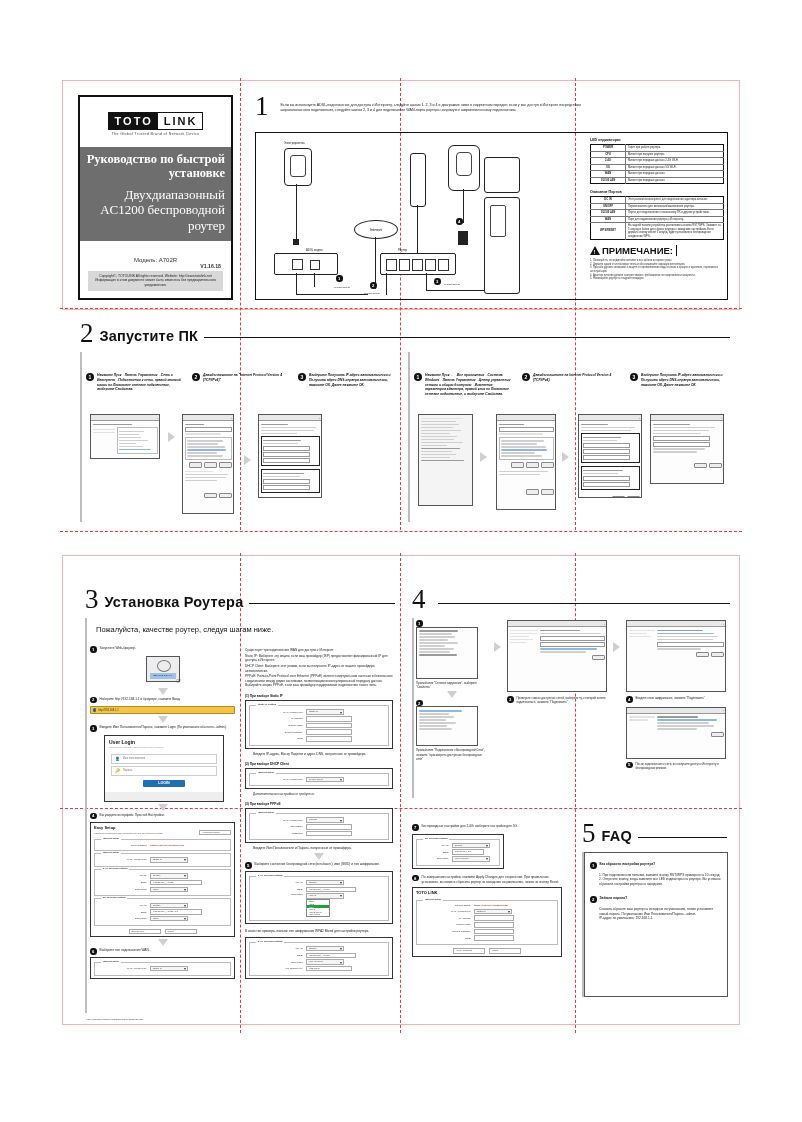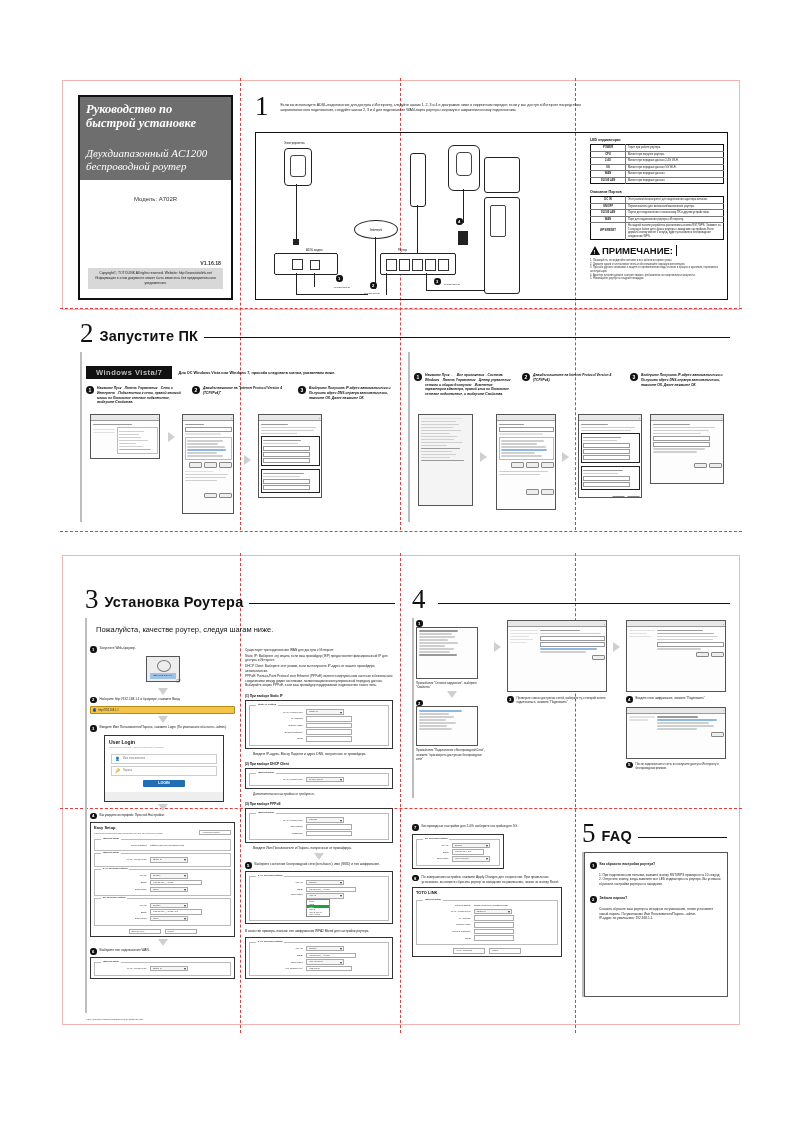--- a/index.html
+++ b/index.html
@@ -15,23 +15,23 @@
   .panel{position:absolute;box-sizing:border-box;background:#fff;}
 
   
   .cover{border:2px solid #111;box-sizing:border-box;display:flex;flex-direction:column;}
   .cover-logo{padding:14px 0 8px;text-align:center;}
   .logo-wrap{display:inline-block;}
   .logo-row{display:inline-flex;align-items:stretch;border:1.6px solid #111;}
   .logo-toto{background:#111;color:#fff;font-weight:bold;font-size:11px;letter-spacing:2px;padding:2px 5px 2px 6px;font-family:"Liberation Sans",sans-serif;}
   .logo-link{background:#fff;color:#111;font-weight:bold;font-size:11px;letter-spacing:2px;padding:2px 5px 2px 6px;}
   .logo-tag{font-size:3.6px;letter-spacing:.4px;color:#444;margin-top:2px;text-align:center;}
-  .cover-band{background:#6e6e6e;color:#fff;text-align:left;padding:5px 6px 7px;font-style:italic;}
+  .cover-band{background:#6e6e6e;color:#fff;text-align:right;padding:5px 6px 7px;}
   .cover-band .t1{font-family:"Liberation Serif",serif;font-weight:bold;font-size:12.5px;line-height:1.15;}
-  .cover-band .t2{font-family:"Liberation Serif",serif;font-size:11px;line-height:1.2;margin-top:16px;}
+  .cover-band .t2{font-family:"Liberation Serif",serif;font-size:13px;line-height:1.2;margin-top:6px;}
   .cover-model{text-align:center;font-size:6px;color:#333;margin-top:16px;}
   .cover-spacer{flex:1;}
   .cover-ver{text-align:right;font-size:5.2px;font-weight:bold;color:#333;padding-right:10px;margin-bottom:2px;}
   .cover-foot{background:#d8d8d8;margin:0 8px 9px;padding:3px 4px;text-align:center;}
   .cover-foot div{font-size:3.4px;color:#222;line-height:1.45;}
 
   
   .sec{position:absolute;}
   .sec-head{display:flex;align-items:flex-start;}
   .sec-num{font-family:"Liberation Serif",serif;font-size:27px;font-weight:normal;line-height:.85;color:#111;padding-right:6px;}
@@ -138,20 +138,29 @@
   <div class="cut" style="left:400px;top:78px;height:452px;"></div>
   <div class="cut" style="left:575px;top:78px;height:452px;"></div>
   <div class="cut" style="left:240px;top:553px;height:480px;"></div>
   <div class="cut" style="left:400px;top:553px;height:480px;"></div>
   <div class="cut" style="left:575px;top:553px;height:480px;"></div>
   <div class="cut-h" style="left:60px;top:308px;width:682px;"></div>
   <div class="cut-h" style="left:60px;top:531px;width:682px;"></div>
   <div class="cut-h" style="left:60px;top:808px;width:682px;"></div>
 
   <div class="panel cover" style="left:78px;top:95px;width:155px;height:205px;">
+    <div class="cover-logo">
+      <div class="logo-wrap">
+        <div class="logo-row">
+          <span class="logo-toto">TOTO</span>
+          <span class="logo-link">LINK</span>
+        </div>
+        <div class="logo-tag">The Global Trusted Brand of Network Device</div>
+      </div>
+    </div>
     <div class="cover-band">
       <div class="t1">Руководство по быстрой установке</div>
       <div class="t2">Двухдиапазонный AC1200 беспроводной роутер</div>
     </div>
     <div class="cover-model">Модель: A702R</div>
     <div class="cover-spacer"></div>
     <div class="cover-ver">V1.16.18</div>
     <div class="cover-foot">
       <div>Copyright©, TOTOLINK All rights reserved. Website: http://www.totolink.net</div>
       <div>Информация в этом документе может быть изменена без предварительного уведомления.</div>
@@ -296,24 +305,20 @@
     <div class="sec-head">
       <div class="sec-num">2</div>
       <div class="sec-title">Запустите ПК</div>
       <div class="sec-rule"></div>
     </div>
   </div>
   <div class="lbar" style="left:80px;top:352px;height:170px;"></div>
   <div class="lbar" style="left:408px;top:352px;height:170px;"></div>
 
   <div style="position:absolute;left:86px;top:366px;width:310px;">
-    <div style="display:flex;align-items:center;gap:6px;">
-      <span class="os-badge ghost">Windows Vista/7</span>
-      <span class="os-note">Для ОС Windows Vista или Windows 7, просьба следовать шагам, указанным ниже.</span>
-    </div>
     <div style="display:flex;gap:10px;margin-top:7px;">
       <div style="width:96px;">
         <div class="step">
             <span class="num-badge">1</span>
             <span class="tiny-b" style="font-style:italic">Нажмите Пуск→Панель Управления→Сеть и Интернет→Подключения к сети, правой кнопкой мыши по Локальное сетевое подключение, выберите Свойства.</span>
           </div>
       </div>
       <div style="width:96px;">
         <div class="step">
             <span class="num-badge">2</span>

